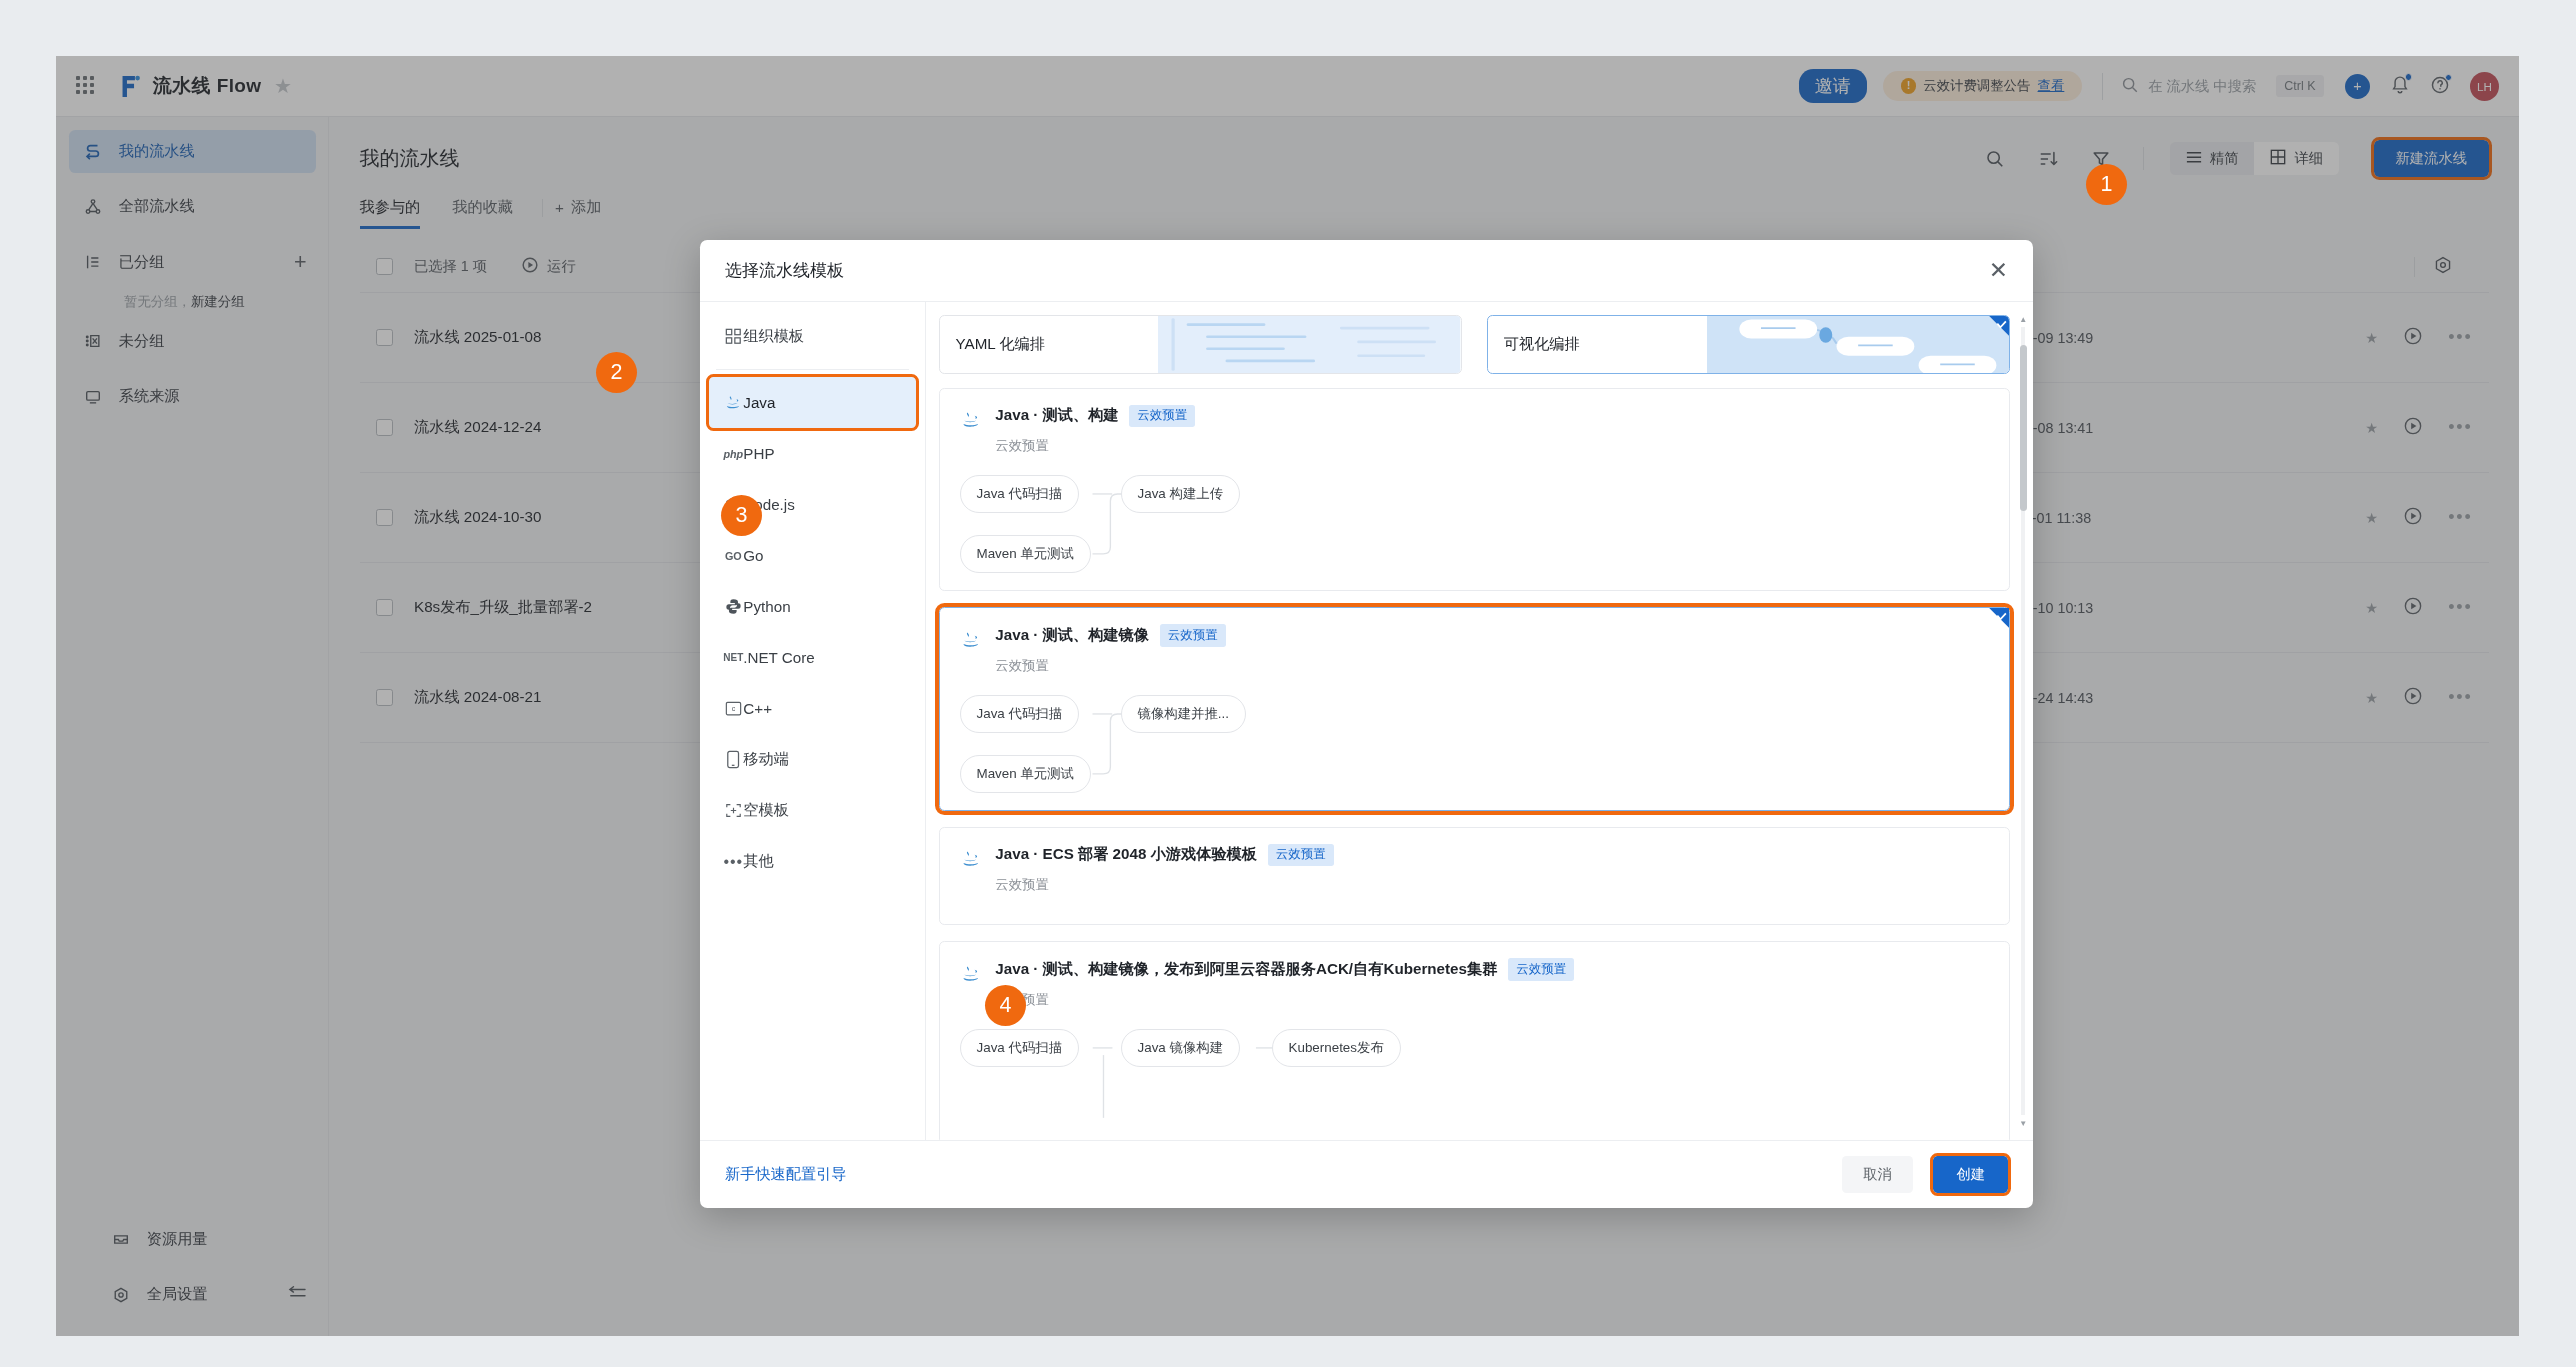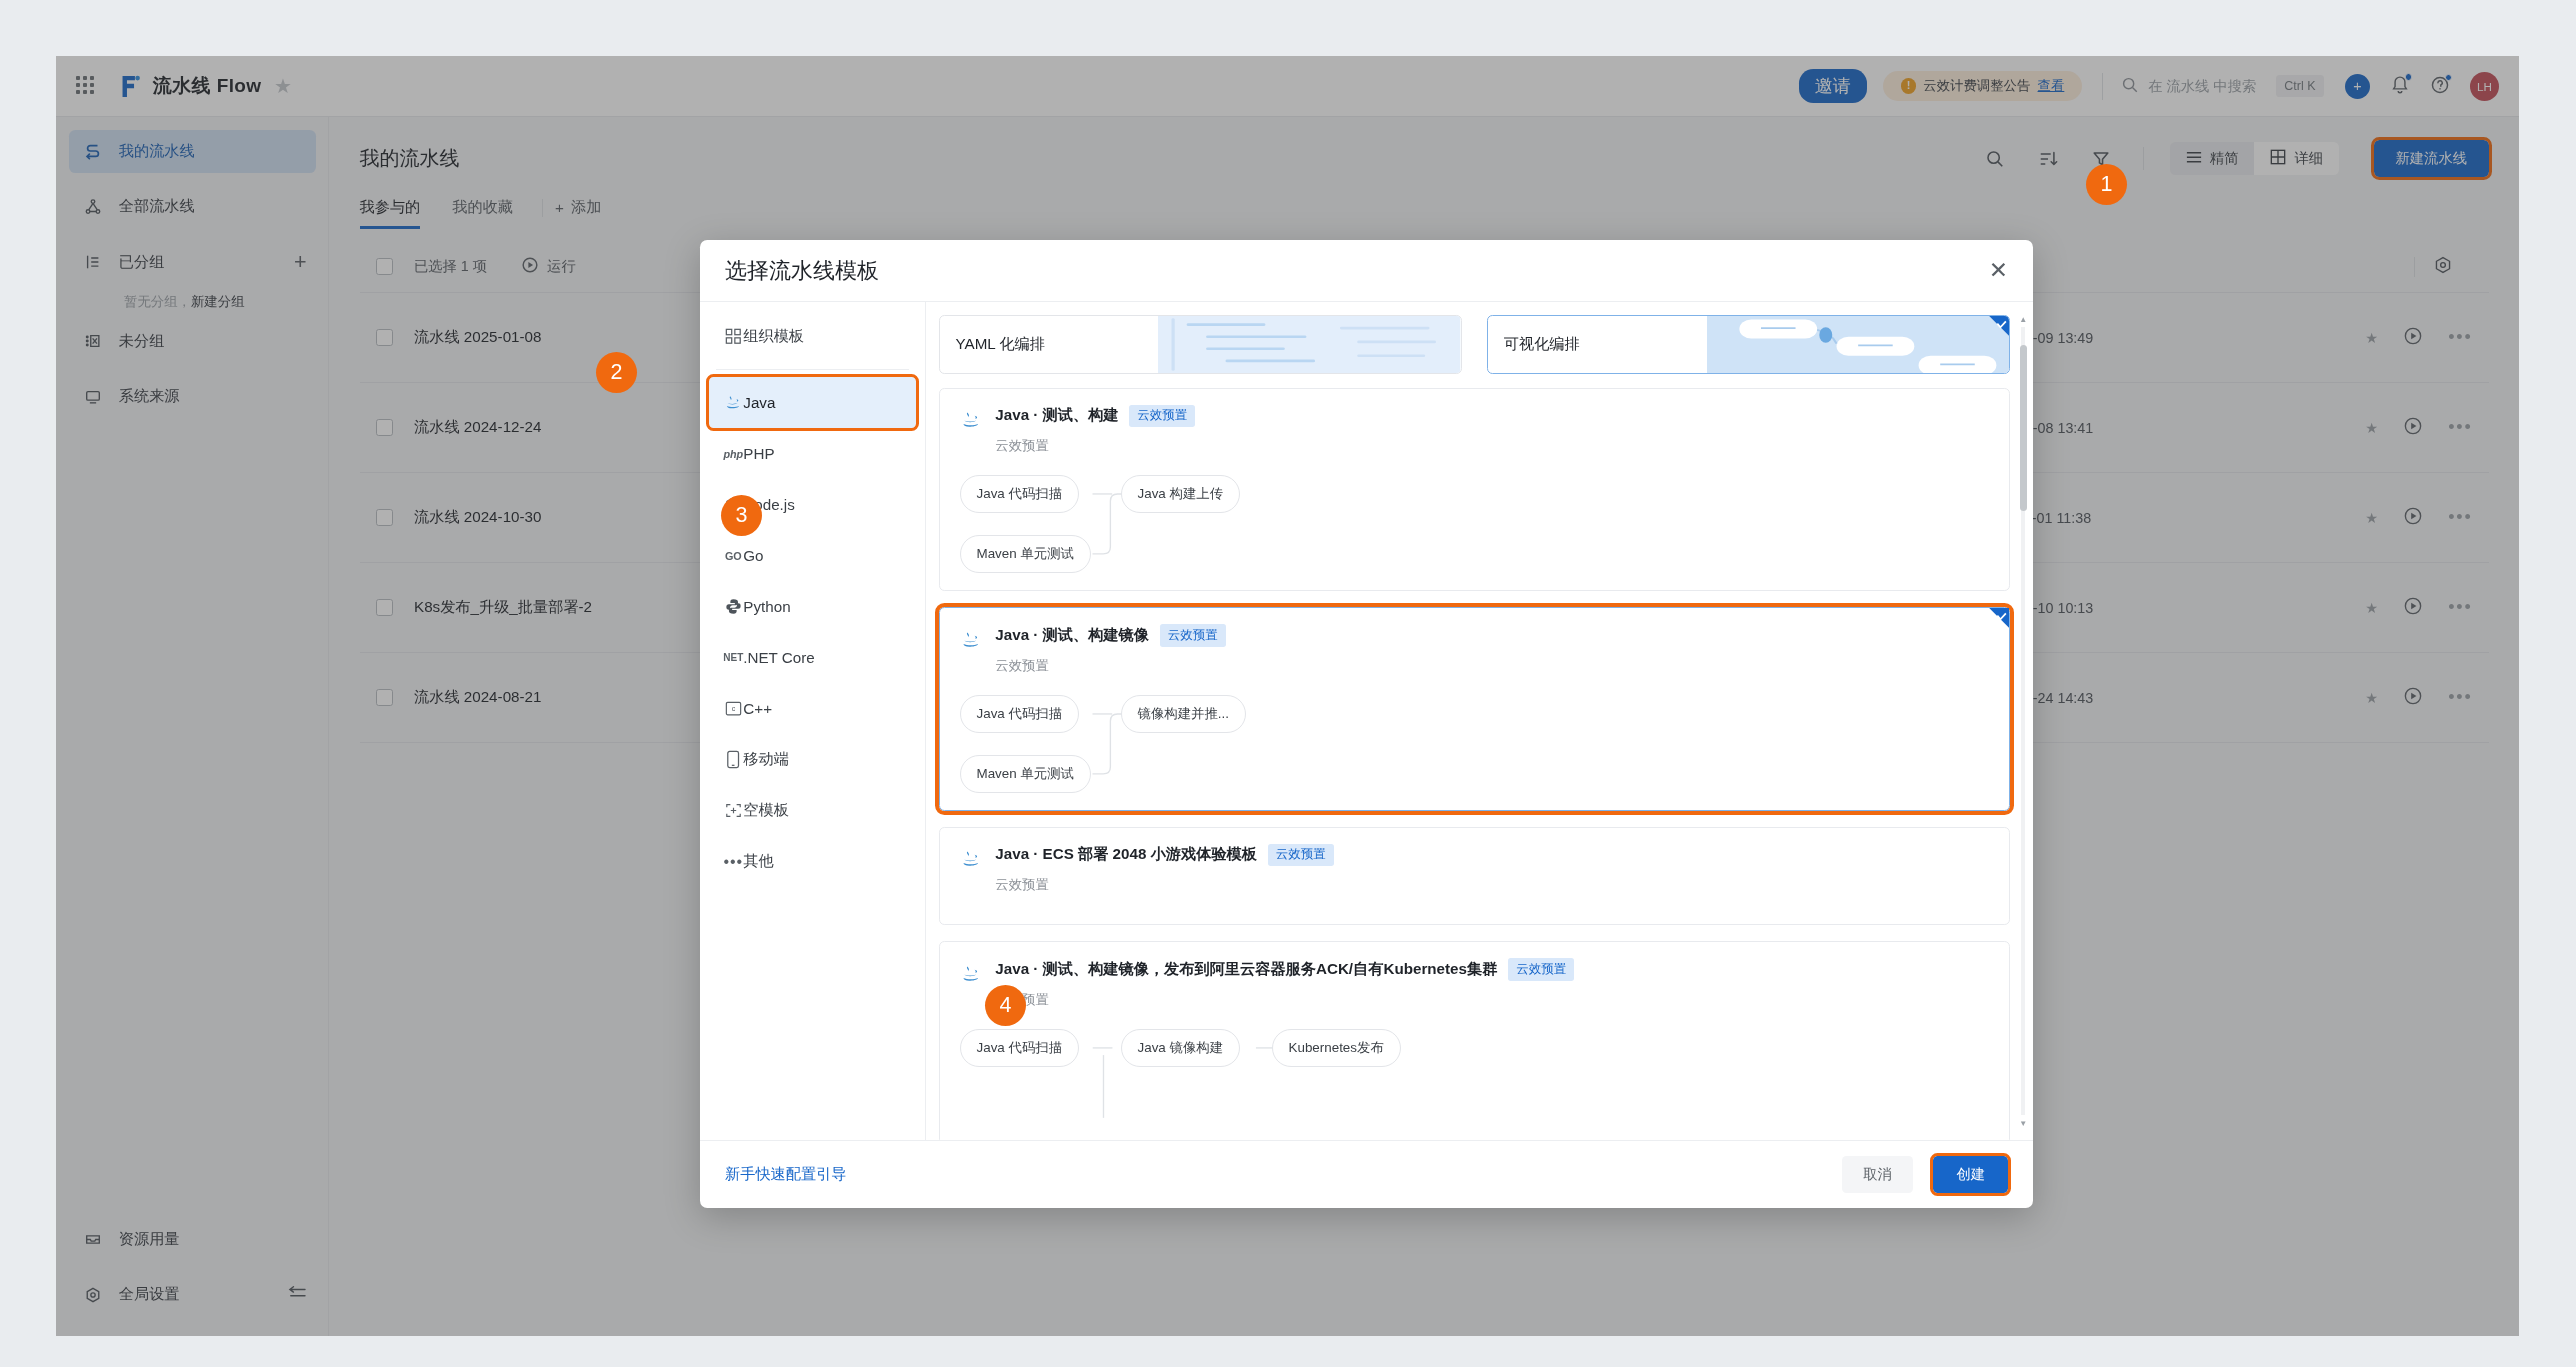--- a/index.html
+++ b/index.html
@@ -70,21 +70,21 @@
   .side-item {
     display:flex; align-items:center; height:43px; margin:0 12.5px; padding-left:14.3px;
     border-radius:6.3px; color:#373c43; font-size:15.2px; gap:16px;
   }
   .side-item.active { background:#cfe0f2; color:#1a5fb4; font-weight:500;}
   .side-item .ico { width:20px; height:20px; display:flex; align-items:center; justify-content:center;}
   .side-item .plus { margin-left:auto; margin-right:9px; font-size:21.5px; color:#5a6066; font-weight:300;}
   .side-sub { padding-left:68px; color:#9aa0a6; font-size:13.4px; height:36px; display:flex; align-items:center;}
   .side-sub b { color:#373c43; font-weight:normal;}
   .side-gap { height:12.5px;}
-  .side-bottom { position:absolute; left:0; right:0; bottom:20px;}
+  .side-bottom { position:absolute; left:0; right:0; bottom:20px;padding-left:28px;}
 
   
   .main { position:absolute; left:273px; top:61px; right:0; bottom:0; background:#f2f3f5;}
   .main-head { display:flex; align-items:center; padding:23px 30.5px 0 30.5px;}
   .main-title { font-size:20px; color:#1f2329; font-weight:500;}
   .main-head-right { margin-left:auto; display:flex; align-items:center; gap:12px;}
   .ico-btn { width:30.5px; height:30.5px; display:flex; align-items:center; justify-content:center;
      color:#4e545b; margin-left:10.8px;}
   .head-div { width:0.9px; height:23px; background:#dcdfe3; margin:0 14.3px;}
   .seg { display:flex; border-radius:5.4px; overflow:hidden;}
@@ -122,21 +122,21 @@
   .row-acts span { color:#9aa0a6;}
 
   
   .modal {
     position:absolute; left:644px; top:184px; width:1333px; height:968px;
     background:#fff; border-radius:7.2px; z-index:60;
     box-shadow:0 9px 36px rgba(0,0,0,.22);
     display:flex; flex-direction:column; overflow:hidden;
   }
   .modal-head { height:61px; display:flex; align-items:center; padding:0 25px; flex:none;}
-  .modal-title { font-size:22px; color:#1f2329; font-weight:500;}
+  .modal-title { font-size:17px; color:#1f2329; font-weight:500;}
   .modal-close { margin-left:auto; color:#5a6066; font-size:23px; line-height:1;}
   .modal-body { flex:1; display:flex; min-height:0; border-top:0.9px solid #eceef1;}
   .cat-panel { width:226px; flex:none; border-right:0.9px solid #eceef1; padding-top:9px;}
   .cat-item { display:flex; align-items:center; height:51px; margin:0 9px;
      padding-left:14.3px; font-size:15.2px; color:#3a3f45; border-radius:4.5px;}
   .cat-item.sel { background:#e4effb; color:#1f2329;}
   .cat-item.sel.hl { outline:3.6px solid #f0690f;}
   .cat-ico { width:20px; height:20px; display:flex; align-items:center; justify-content:center;
      font-size:11.7px; color:#5a6066; flex:none;}
   .cat-sep { height:0.9px; background:#eceef1; margin:7.2px 16px;}

